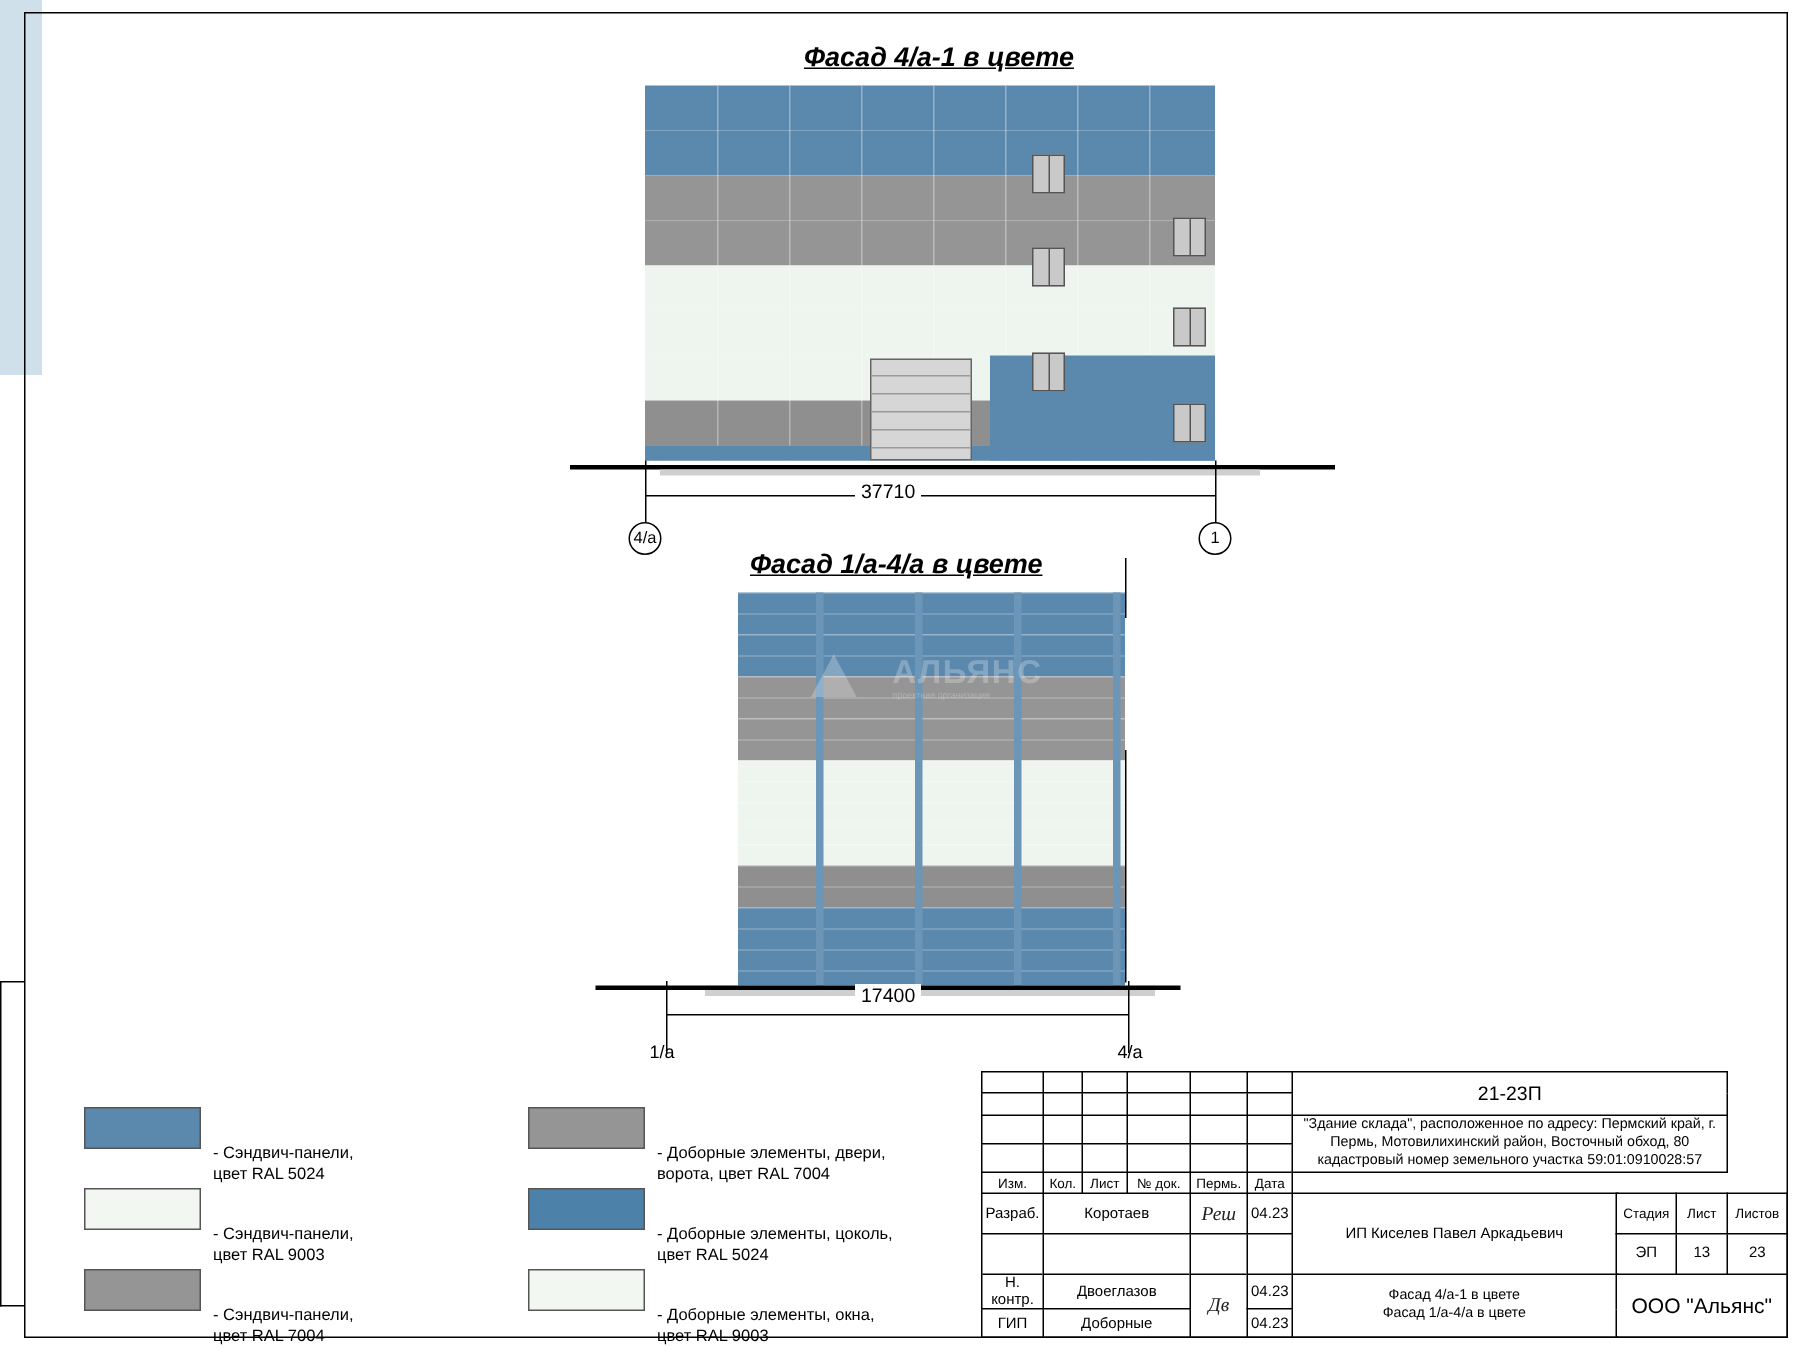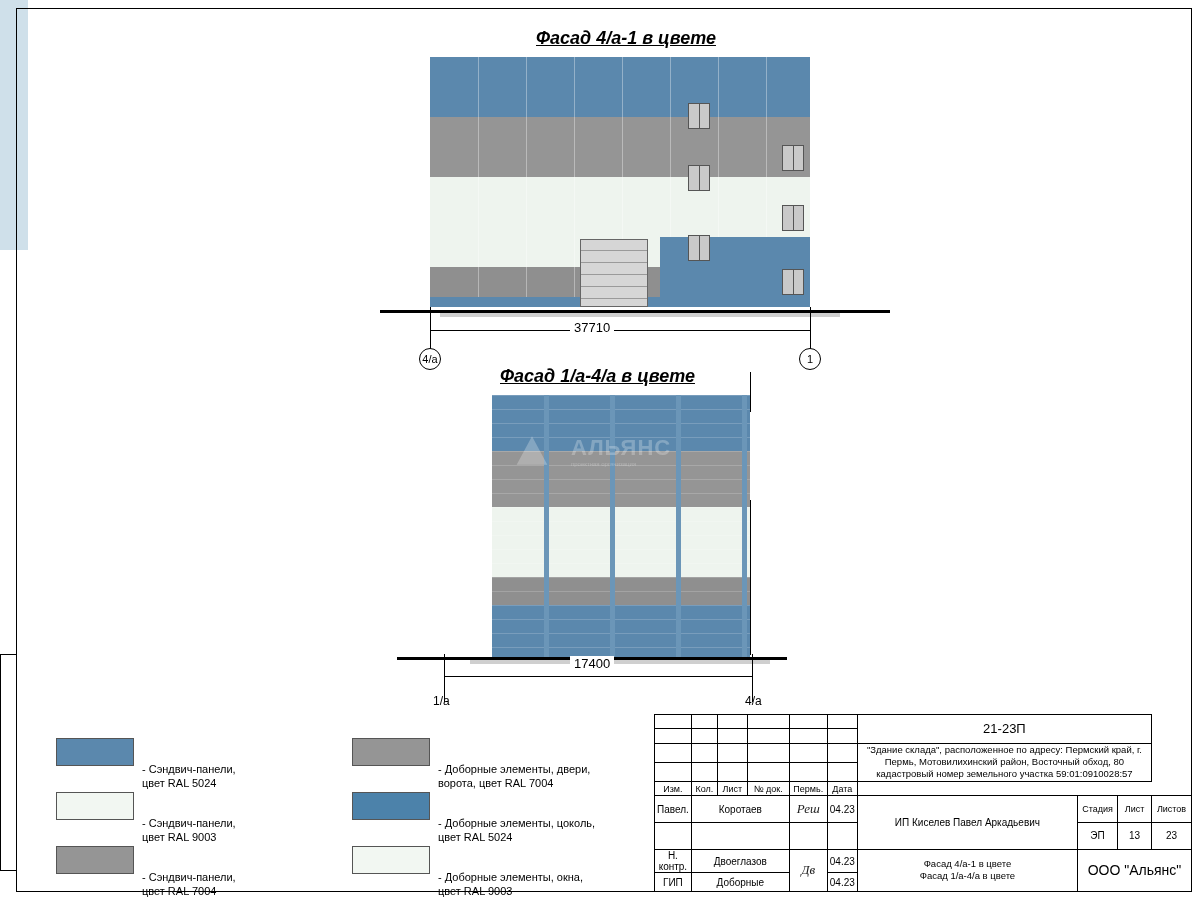--- a/index.html
+++ b/index.html
@@ -75,20 +75,21 @@
 
   
   #elev2 { left:492px; top:395px; width:258px; height:262px; }
   #elev2 .band { position:absolute; left:0; width:258px; }
   .mullion { position:absolute; top:0; width:5px; height:262px; background:#6b96b8; }
 
   .watermark {
     position:absolute; left:515px; top:428px; width:180px; height:45px;
     opacity:0.25; display:flex; align-items:center; gap:22px;
     pointer-events:none;
+    justify-content:flex-end;
   }
   .wm-tri {
     width:34px; height:34px; background:#ffffff;
     clip-path:polygon(50% 8%, 95% 92%, 5% 92%);
     position:relative;
   }
   .wm-text { font-size:22px; font-weight:bold; color:#ffffff; letter-spacing:1px; }
   .wm-sub { font-size:6px; color:#ffffff; }
 
   
@@ -275,21 +276,21 @@
     <tr style="height:14px;">
       <td class="stamp-small">Изм.</td>
       <td class="stamp-small">Кол.</td>
       <td class="stamp-small">Лист</td>
       <td class="stamp-small">№ док.</td>
       <td class="stamp-small">Пермь.</td>
       <td class="stamp-small">Дата</td>
       <td colspan="4" style="border:none;"></td>
     </tr>
     <tr style="height:26px;">
-      <td>Павел.</td>
+      <td>Разраб.</td>
       <td colspan="3">Коротаев</td>
       <td class="sig">Реш</td>
       <td>04.23</td>
       <td colspan="2" rowspan="2" style="width:150px;">ИП Киселев Павел Аркадьевич</td>
       <td class="stamp-small" style="width:40px;">Стадия</td>
       <td class="stamp-small" style="width:34px;">Лист</td>
       <td class="stamp-small" style="width:40px;">Листов</td>
     </tr>
     <tr style="height:26px;">
       <td style="border-bottom:none;"></td>

